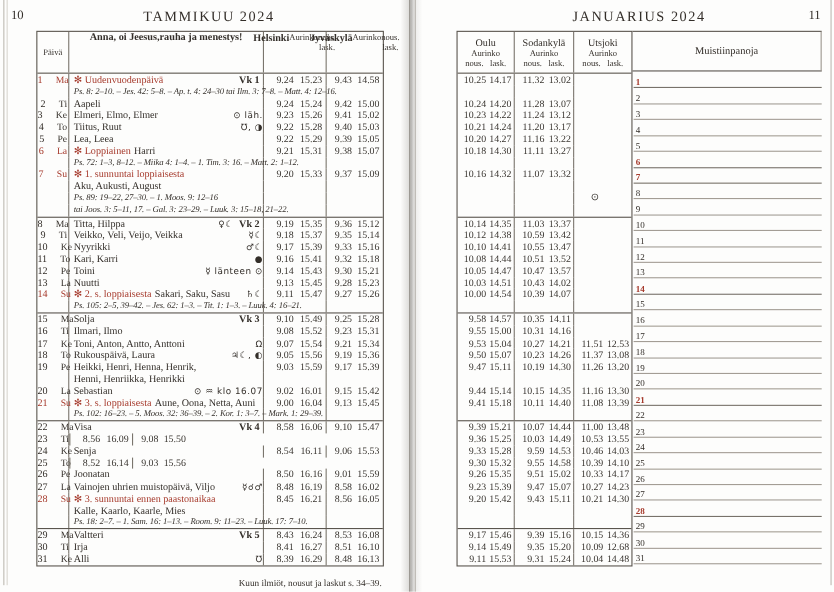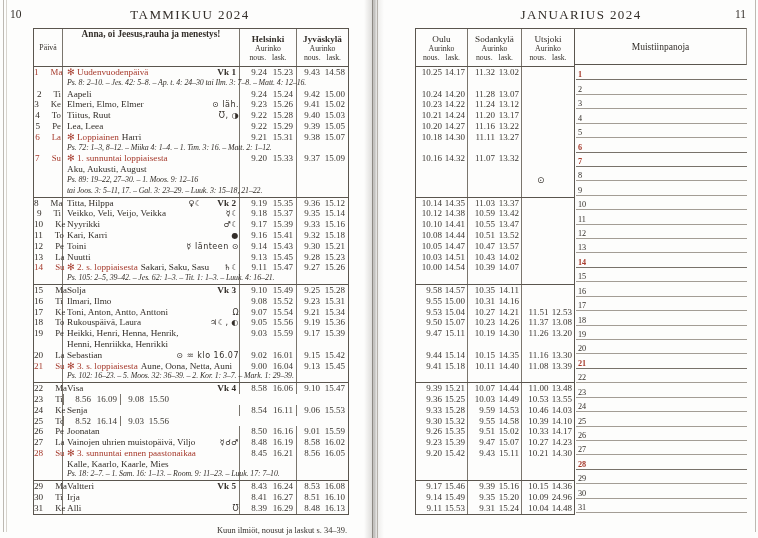--- a/index.html
+++ b/index.html
@@ -24,40 +24,40 @@
   .page.left .pnum{left:10px}
   .page.right .pnum{right:12px}
 
   
   .ltable{position:absolute;left:33px;top:28px;width:314px;border:1px solid var(--bd);box-sizing:content-box}
   .lhead{display:flex;height:37px;border-bottom:1px solid var(--bd)}
   .lh-day{width:29px;box-sizing:border-box;border-right:1px solid var(--bd2);
           display:flex;align-items:center;justify-content:center;font-size:7.8px}
   .lh-motto{width:176px;box-sizing:border-box;display:flex;flex-direction:row;justify-content:center;
             text-align:center;font-weight:bold;font-size:9.3px;line-height:11px}
-  .lh-city{box-sizing:border-box;border-left:1px solid var(--bd2);display:flex;flex-direction:column;
+  .lh-city{box-sizing:border-box;border-left:1px solid var(--bd2);display:flex;
            justify-content:center;text-align:center;font-size:7.8px;line-height:9px}
   .lh-city.h{width:57px}.lh-city.j{width:52px}
   .lh-city .cname{font-weight:bold;font-size:9.2px;line-height:10px}
   .colshdr{word-spacing:4px}
 
   .lsec{border-bottom:1px solid var(--bd)} .lsec:last-child{border-bottom:none}
   .lrow{display:flex;height:var(--lh);line-height:var(--lh);font-size:9.2px}
   .ld{width:29px;box-sizing:border-box;border-right:1px solid var(--bd2);display:flex;padding-right:1px}
   .ld .ldn{width:14px;text-align:right}
   .ld .ldw{margin-left:12px;font-size:8.8px}
   .ld.red{color:var(--red)}
   .lnm{width:176px;box-sizing:border-box;padding-left:4px;white-space:nowrap;position:relative;z-index:2;
        display:flex;align-items:baseline}
   .hol{color:var(--red)}
   .nmtxt{}
   .hol + .nmtxt{margin-left:3px}
   .fill{flex:1}
   .sym{font-family:"DejaVu Sans",sans-serif;font-size:8px;letter-spacing:.5px;margin-left:4px;white-space:nowrap}
-  .wk{font-weight:bold;margin-left:15px;margin-right:3px}
+  .wk{font-weight:bold;margin-left:5px;margin-right:3px}
   .scr{font-style:italic;font-size:7.9px;letter-spacing:-0.1px}
   .lt{box-sizing:border-box;display:flex;justify-content:flex-end;color:var(--num);font-size:9px}
   .lt.hel{width:57px;border-left:1px solid var(--bd2)}
   .lt.jyv{width:52px;border-left:1px solid var(--bd2)}
   .tn{width:24px;text-align:right}
   .tl{width:26px;text-align:right;padding-right:3px}
 
   .lfooter{position:absolute;left:33px;top:526px;width:314px;text-align:right;font-size:8.4px}
 
   
@@ -1421,21 +1421,21 @@
             <div class="rc o">
               <span class="tn">9.14</span>
               <span class="tl">15.49</span>
             </div>
             <div class="rc s">
               <span class="tn">9.35</span>
               <span class="tl">15.20</span>
             </div>
             <div class="rc u">
               <span class="tn">10.09</span>
-              <span class="tl">24.96</span>
+              <span class="tl">12.68</span>
             </div>
           </div>
           <div class="rrow">
             <div class="rc o">
               <span class="tn">9.11</span>
               <span class="tl">15.53</span>
             </div>
             <div class="rc s">
               <span class="tn">9.31</span>
               <span class="tl">15.24</span>

